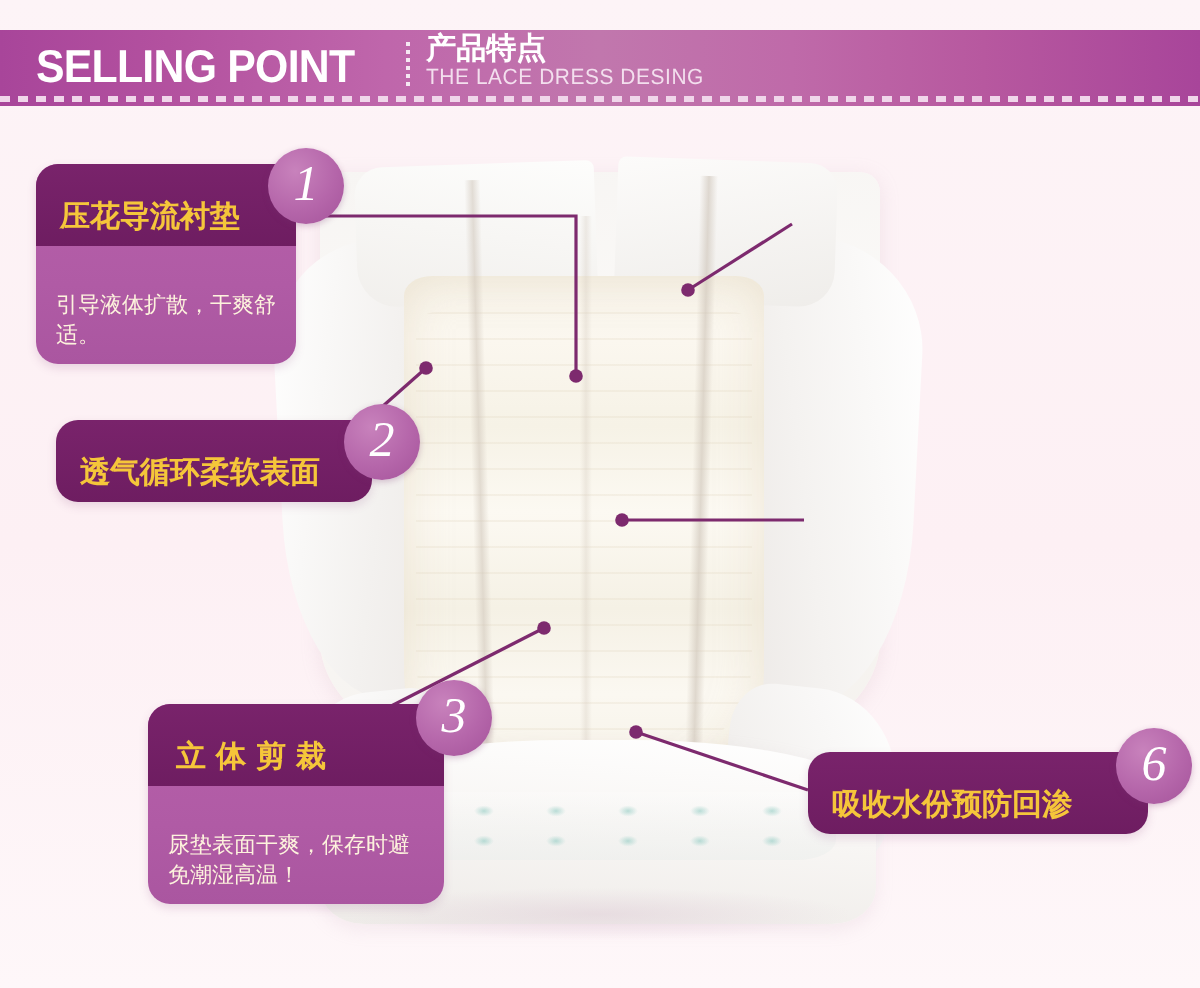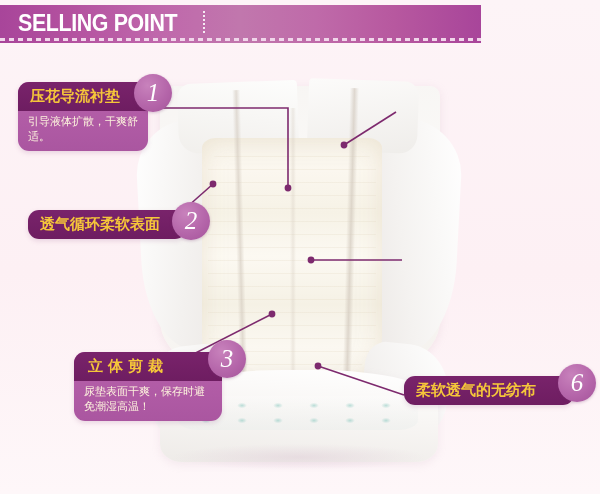--- a/index.html
+++ b/index.html
@@ -14,22 +14,22 @@
     position: relative;
     width: 600px;
     height: 494px;
     overflow: hidden;
     background: linear-gradient(180deg, #fdf4f7 0%, #fdf0f4 55%, #fef7f9 100%);
   }
 
   
   .banner {
     position: absolute;
-    left: 0; top: 5px;
-    width: 481px;
+    left: 0; top: 15px;
+    width: 600px;
     height: 38px;
     background: linear-gradient(90deg,
         #a8459a 0%, #b3519f 14%, #bf66ab 32%,
         #c177ad 50%, #bf6aa9 66%, #b7589f 82%, #a8459a 100%);
     overflow: hidden;
     text-decoration: underline;
   }
   .banner-inner {
     position: absolute;
     left: 18px;
@@ -237,29 +237,29 @@
     overflow: hidden;
     background: linear-gradient(180deg, #b760aa 0%, #b05ba5 60%, #aa56a0 100%);
   }
   .callout-title {
     background: linear-gradient(180deg, #79236b 0%, #6e1d61 100%);
     color: #f5c63a;
     font-family: "DejaVu Sans", "Liberation Sans", sans-serif;
     font-weight: bold;
     font-size: 15px;
     line-height: 17px;
-    padding: 6px 34px 6px 12px;
+    padding: 18px 34px 6px 12px;
     white-space: nowrap;
   }
   .callout-desc {
     color: #fdf3dd;
     font-family: "DejaVu Sans", "Liberation Sans", sans-serif;
     font-size: 11px;
     line-height: 15px;
-    padding: 3px 9px 7px 10px;
+    padding: 22px 9px 7px 10px;
   }
   .callout-num {
     position: absolute;
     width: 38px;
     height: 38px;
     border-radius: 50%;
     background: radial-gradient(circle at 36% 30%, #c882bc 0%, #b566aa 55%, #a4539a 100%);
     color: #ffffff;
     font-family: "Liberation Serif", "DejaVu Serif", serif;
     font-style: italic;
@@ -295,20 +295,24 @@
 </style>
 </head>
 <body>
 
 <div id="page">
 
   <div class="banner">
     <div class="banner-inner">
       <div class="banner-en">SELLING POINT</div>
       <div class="banner-sep"></div>
+      <div class="banner-texts">
+        <div class="banner-cn">产品特点</div>
+        <div class="banner-sub">THE LACE DRESS DESING</div>
+      </div>
     </div>
     <div class="banner-dots"></div>
   </div>
 
   <div class="product">
     <div class="p-piece p-back"></div>
     <div class="p-piece p-wing-l"></div>
     <div class="p-piece p-wing-r"></div>
     <div class="p-piece p-top-l"></div>
     <div class="p-piece p-top-r"></div>
@@ -368,18 +372,18 @@
       <div class="callout-title">立体剪裁</div>
       <div class="callout-desc">尿垫表面干爽，保存时避免潮湿高温！</div>
     </div>
     <div class="callout-num">3</div>
   </div>
 
 
 
   <div class="callout" id="callout-6">
     <div class="callout-body">
-      <div class="callout-title">柔软透气的无纺布</div>
+      <div class="callout-title">吸收水份预防回渗</div>
     </div>
     <div class="callout-num">6</div>
   </div>
 
 </div>
 
 </body></html>

